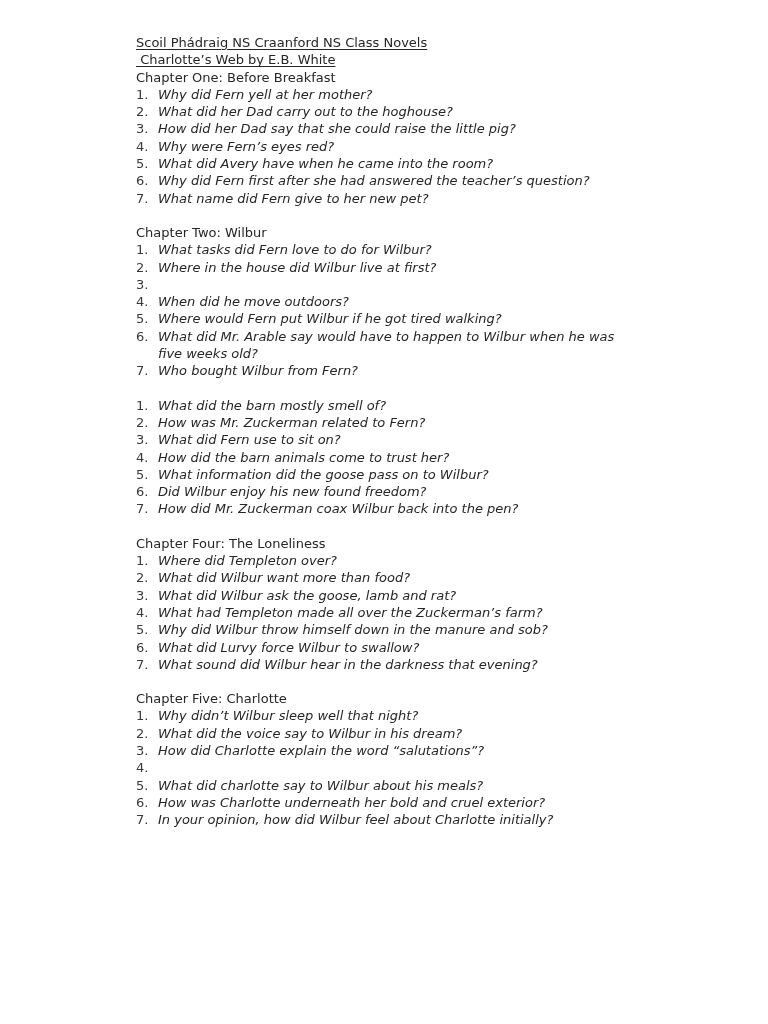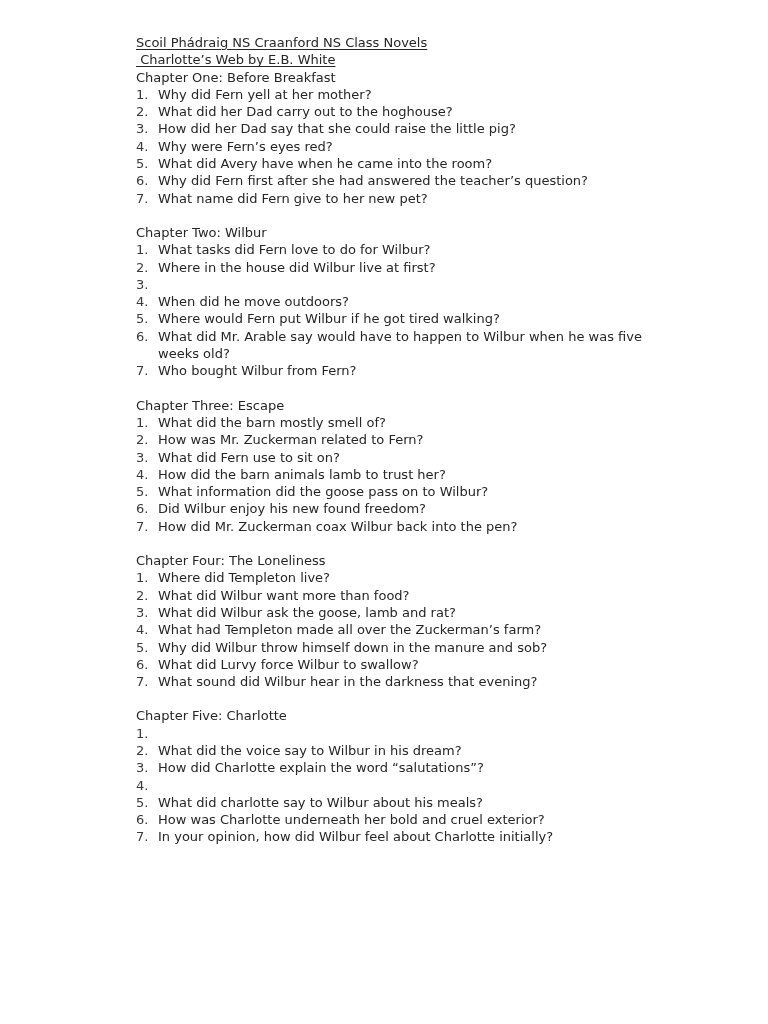--- a/index.html
+++ b/index.html
@@ -39,20 +39,21 @@
     display: flex;
     align-items: flex-start;
   }
   .q-num {
     flex: 0 0 22px;
     color: #3a3a3a;
   }
   .q-text {
     flex: 0 1 auto;
     max-width: 484px;
+    font-style: italic;
   }
 </style>
 </head>
 <body>
 
 <div class="page">
   <div class="header-line">Scoil Phádraig NS Craanford NS Class Novels</div>
   <div class="header-line"> Charlotte’s Web by E.B. White</div>
   <div>
   <div class="section">
@@ -116,37 +117,36 @@
             <span class="q-text">What did Mr. Arable say would have to happen to Wilbur when he was five weeks old?</span>
           </div>
           <div class="q-item">
             <span class="q-num">7.</span>
             <span class="q-text">Who bought Wilbur from Fern?</span>
           </div>
         </div>
   </div>
 
   <div class="section">
-    <div class="chapter-heading">Chapter Three: Escape</div>
     <div class="q-list">
           <div class="q-item">
             <span class="q-num">1.</span>
             <span class="q-text">What did the barn mostly smell of?</span>
           </div>
           <div class="q-item">
             <span class="q-num">2.</span>
             <span class="q-text">How was Mr. Zuckerman related to Fern?</span>
           </div>
           <div class="q-item">
             <span class="q-num">3.</span>
             <span class="q-text">What did Fern use to sit on?</span>
           </div>
           <div class="q-item">
             <span class="q-num">4.</span>
-            <span class="q-text">How did the barn animals lamb to trust her?</span>
+            <span class="q-text">How did the barn animals come to trust her?</span>
           </div>
           <div class="q-item">
             <span class="q-num">5.</span>
             <span class="q-text">What information did the goose pass on to Wilbur?</span>
           </div>
           <div class="q-item">
             <span class="q-num">6.</span>
             <span class="q-text">Did Wilbur enjoy his new found freedom?</span>
           </div>
           <div class="q-item">
@@ -154,21 +154,21 @@
             <span class="q-text">How did Mr. Zuckerman coax Wilbur back into the pen?</span>
           </div>
         </div>
   </div>
 
   <div class="section">
     <div class="chapter-heading">Chapter Four: The Loneliness</div>
     <div class="q-list">
           <div class="q-item">
             <span class="q-num">1.</span>
-            <span class="q-text">Where did Templeton live?</span>
+            <span class="q-text">Where did Templeton over?</span>
           </div>
           <div class="q-item">
             <span class="q-num">2.</span>
             <span class="q-text">What did Wilbur want more than food?</span>
           </div>
           <div class="q-item">
             <span class="q-num">3.</span>
             <span class="q-text">What did Wilbur ask the goose, lamb and rat?</span>
           </div>
           <div class="q-item">
@@ -188,20 +188,21 @@
             <span class="q-text">What sound did Wilbur hear in the darkness that evening?</span>
           </div>
         </div>
   </div>
 
   <div class="section">
     <div class="chapter-heading">Chapter Five: Charlotte</div>
     <div class="q-list">
           <div class="q-item">
             <span class="q-num">1.</span>
+            <span class="q-text">Why didn’t Wilbur sleep well that night?</span>
           </div>
           <div class="q-item">
             <span class="q-num">2.</span>
             <span class="q-text">What did the voice say to Wilbur in his dream?</span>
           </div>
           <div class="q-item">
             <span class="q-num">3.</span>
             <span class="q-text">How did Charlotte explain the word “salutations”?</span>
           </div>
           <div class="q-item">

